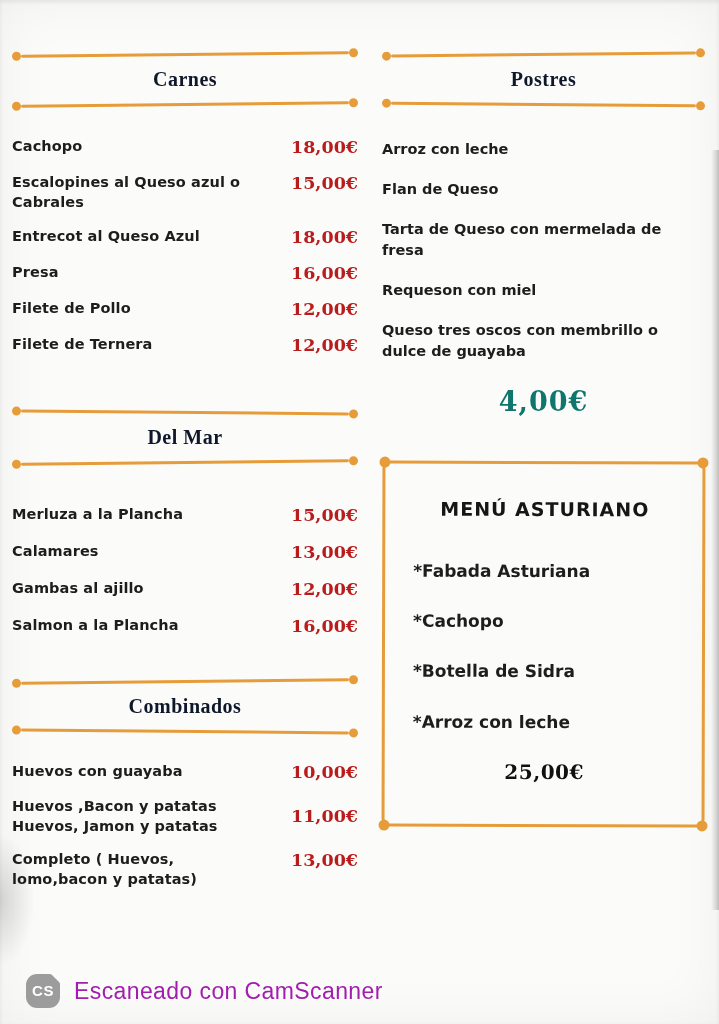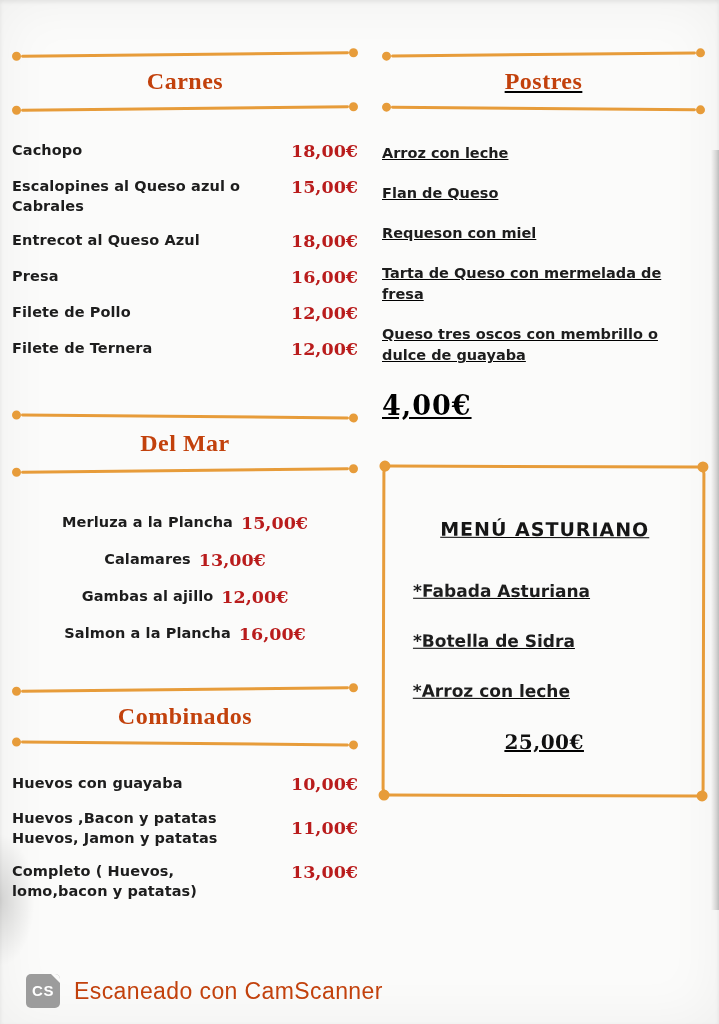--- a/index.html
+++ b/index.html
@@ -22,35 +22,35 @@
     background:linear-gradient(to left, rgba(70,70,70,.5), rgba(70,70,70,0));
     opacity:.55;
   }
   .scan-smudge {
     position:absolute; left:0; top:835px; width:34px; height:130px;
     background:radial-gradient(ellipse at left center, rgba(0,0,0,.14), transparent 72%);
   }
 
   .col { position:absolute; top:50px; }
   .col-left  { left:12px;  width:346px; }
-  .col-right { left:382px; width:323px;text-decoration:underline; }
+  .col-right { left:382px; width:323px; }
 
   
   .rule { display:flex; align-items:center; height:9px; }
   .rule .bar { flex:1; height:3px; background:var(--orange); border-radius:3px; }
   .rule .dot { width:9px; height:9px; border-radius:50%; background:var(--orange); flex:0 0 auto; }
   .t-up   { transform:rotate(-0.6deg); }
   .t-down { transform:rotate(0.5deg); }
 
   .section-title {
     text-align:center;
     font-family:"Liberation Serif", serif;
     font-weight:bold;
-    font-size:24px;
-    color:#c2410c;
+    font-size:20px;
+    color:#0f172a;
     letter-spacing:.5px;
     margin:9px 0;
   }
 
   .menu-list { margin-top:28px; }
   .row {
     display:flex; justify-content:space-between; align-items:flex-start;
     gap:8px; margin-bottom:15px;
   }
   .row-center { align-items:center; }
@@ -61,45 +61,45 @@
   .item-name .line { display:block; }
   .w250 { max-width:252px; }
   .item-price {
     font:700 17.5px/1.2 "DejaVu Serif", serif;
     color:#b91c1c; white-space:nowrap;
   }
 
   .gap-delmar { margin-top:52px; }
   .gap-combinados { margin-top:40px; }
   .list-delmar { margin-top:38px; }
-  .list-delmar .row { margin-bottom:16px;justify-content:center; }
+  .list-delmar .row { margin-bottom:16px; }
   .list-combinados { margin-top:26px; }
   .list-combinados .row { margin-bottom:14px; }
 
   .postres-list { margin-top:30px; }
   .p-item {
     font:700 14.5px/1.45 "DejaVu Sans", sans-serif;
     color:var(--ink);
     margin-bottom:19px;
     max-width:296px;
   }
   .big-price {
-    text-align:left;
+    text-align:center;
     font:700 27px/1 "DejaVu Serif", serif;
-    color:#000000;
+    color:#0f766e;
     letter-spacing:1px;
     margin-top:26px;
   }
 
   .menu-box {
     position:relative;
     margin-top:46px;
     border:3px solid var(--orange);
     border-radius:8px;
-    padding:50px 26px 42px 28px;
+    padding:34px 26px 42px 28px;
     transform:rotate(.15deg);
   }
   .corner-dot { position:absolute; width:11px; height:11px; border-radius:50%; background:var(--orange); }
   .cd-tl { top:-7px; left:-6px; }
   .cd-tr { top:-7px; right:-6px; }
   .cd-bl { bottom:-7px; left:-6px; }
   .cd-br { bottom:-7px; right:-6px; }
   .menu-box-title {
     text-align:center;
     font:700 19px/1.2 "DejaVu Sans", sans-serif;
@@ -118,33 +118,33 @@
     margin-top:22px;
   }
 
   .watermark {
     position:absolute; left:26px; bottom:16px;
     display:flex; align-items:center; gap:14px;
   }
   .cs-badge {
     position:relative;
     width:34px; height:34px;
-    background:#9c9c9c; border-radius:5px;
+    background:#9c9c9c; border-radius:11px;
     color:#fff; text-align:center;
     font:700 15px/34px "Liberation Sans", sans-serif;
     letter-spacing:.5px;
   }
   .cs-badge::after {
     content:""; position:absolute; top:0; right:0;
     border-top:9px solid #fbfbfa; border-left:9px solid transparent;
     border-top-right-radius:5px;
   }
   .wm-text {
     font:400 23px/1 "Liberation Sans", sans-serif;
-    color:#c2410c; letter-spacing:.4px;
+    color:#a21caf; letter-spacing:.4px;
   }
 </style>
 </head>
 <body>
 
 <div class="page">
 
   <div class="scan-edge-right"></div>
   <div class="scan-smudge"></div>
 
@@ -273,34 +273,35 @@
         <h2 class="section-title">Postres</h2>
         <div class="rule t-down">
           <span class="dot"></span>
             <span class="bar"></span>
             <span class="dot"></span>
         </div>
       </div>
       <div class="postres-list">
         <div class="p-item">Arroz con leche</div>
         <div class="p-item">Flan de Queso</div>
+        <div class="p-item">Tarta de Queso con mermelada de fresa</div>
         <div class="p-item">Requeson con miel</div>
-        <div class="p-item">Tarta de Queso con mermelada de fresa</div>
         <div class="p-item">Queso tres oscos con membrillo o dulce de guayaba</div>
       </div>
       <div class="big-price">4,00€</div>
     </div>
 
     <div class="menu-box">
       <span class="corner-dot cd-tl"></span>
       <span class="corner-dot cd-tr"></span>
       <span class="corner-dot cd-bl"></span>
       <span class="corner-dot cd-br"></span>
       <div class="menu-box-title">MENÚ ASTURIANO</div>
       <div class="menu-box-item">*Fabada Asturiana</div>
+      <div class="menu-box-item">*Cachopo</div>
       <div class="menu-box-item">*Botella de Sidra</div>
       <div class="menu-box-item">*Arroz con leche</div>
       <div class="menu-box-price">25,00€</div>
     </div>
 
   </div>
 
   <div class="watermark">
     <span class="cs-badge">CS</span>
     <span class="wm-text">Escaneado con CamScanner</span>

